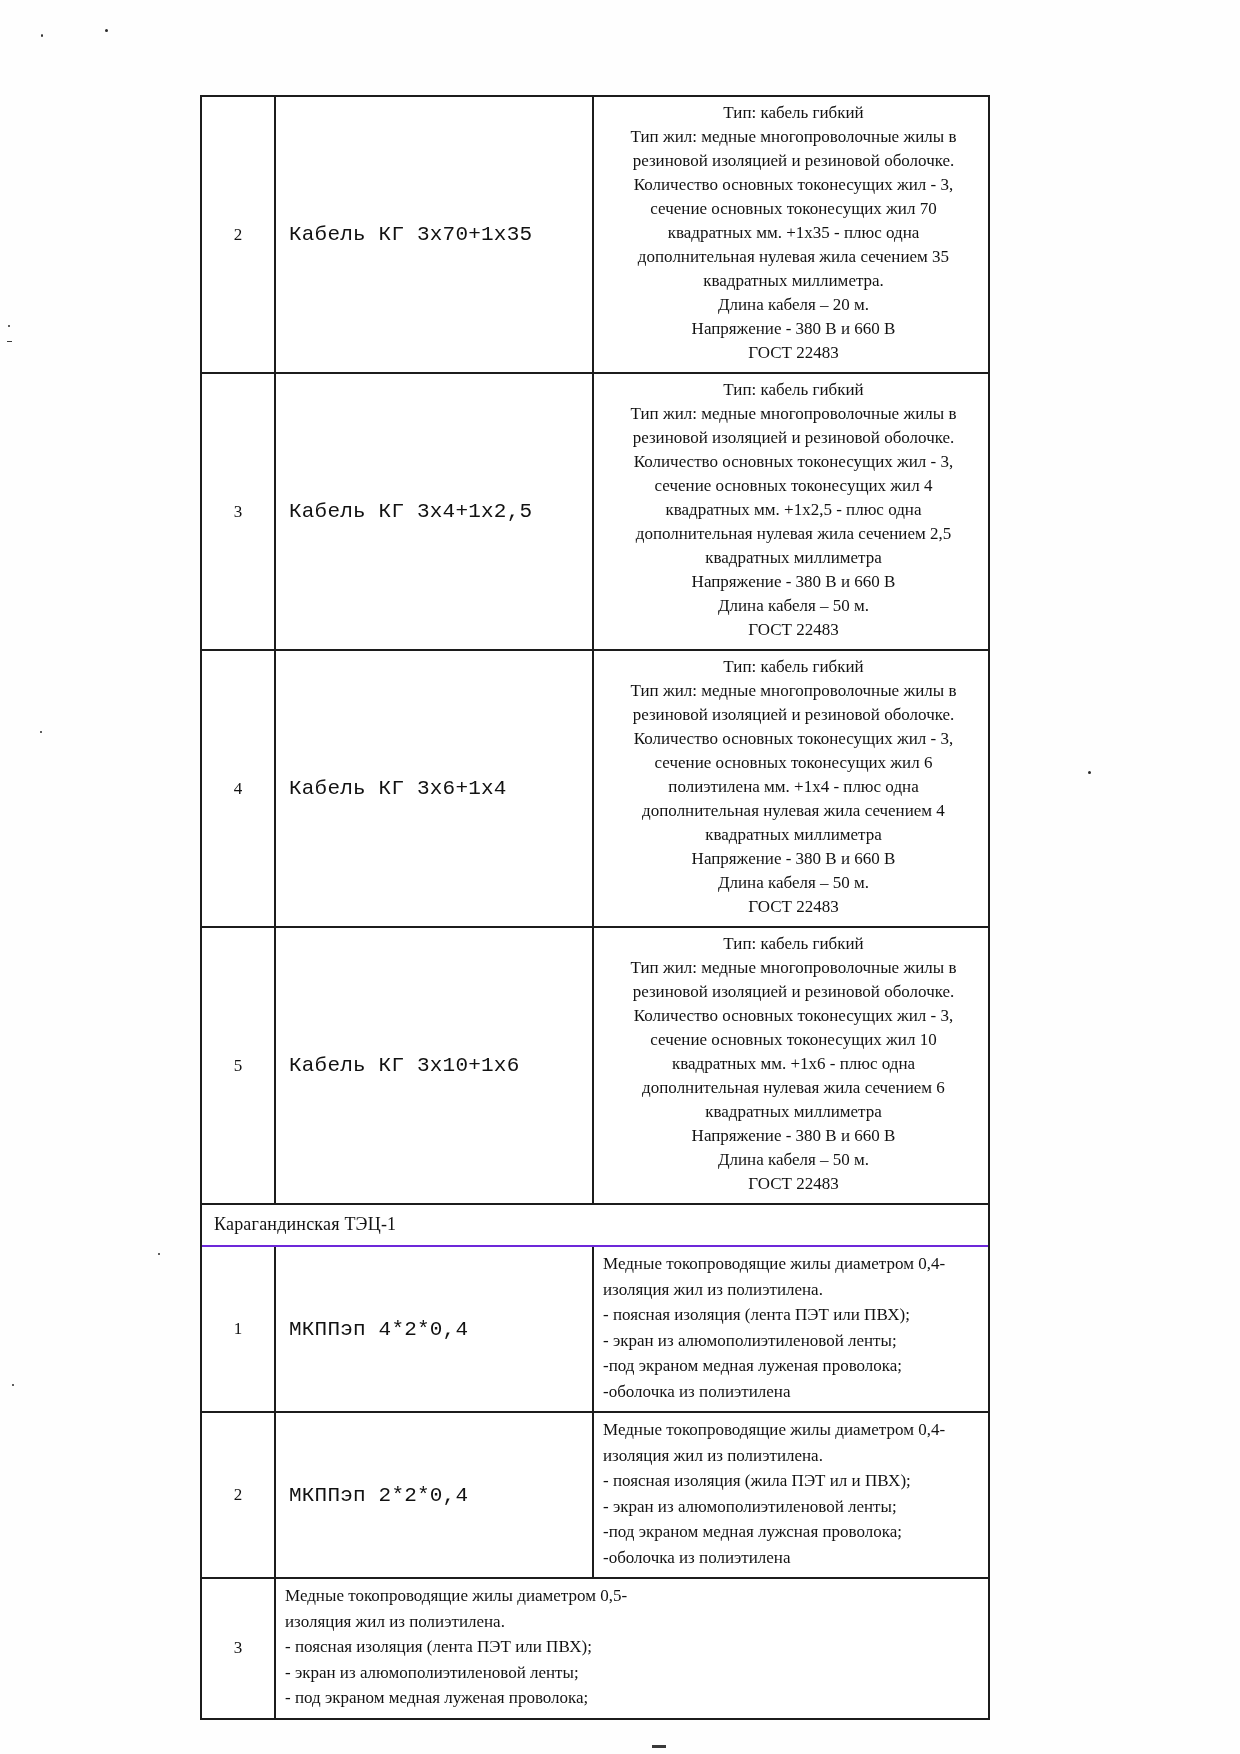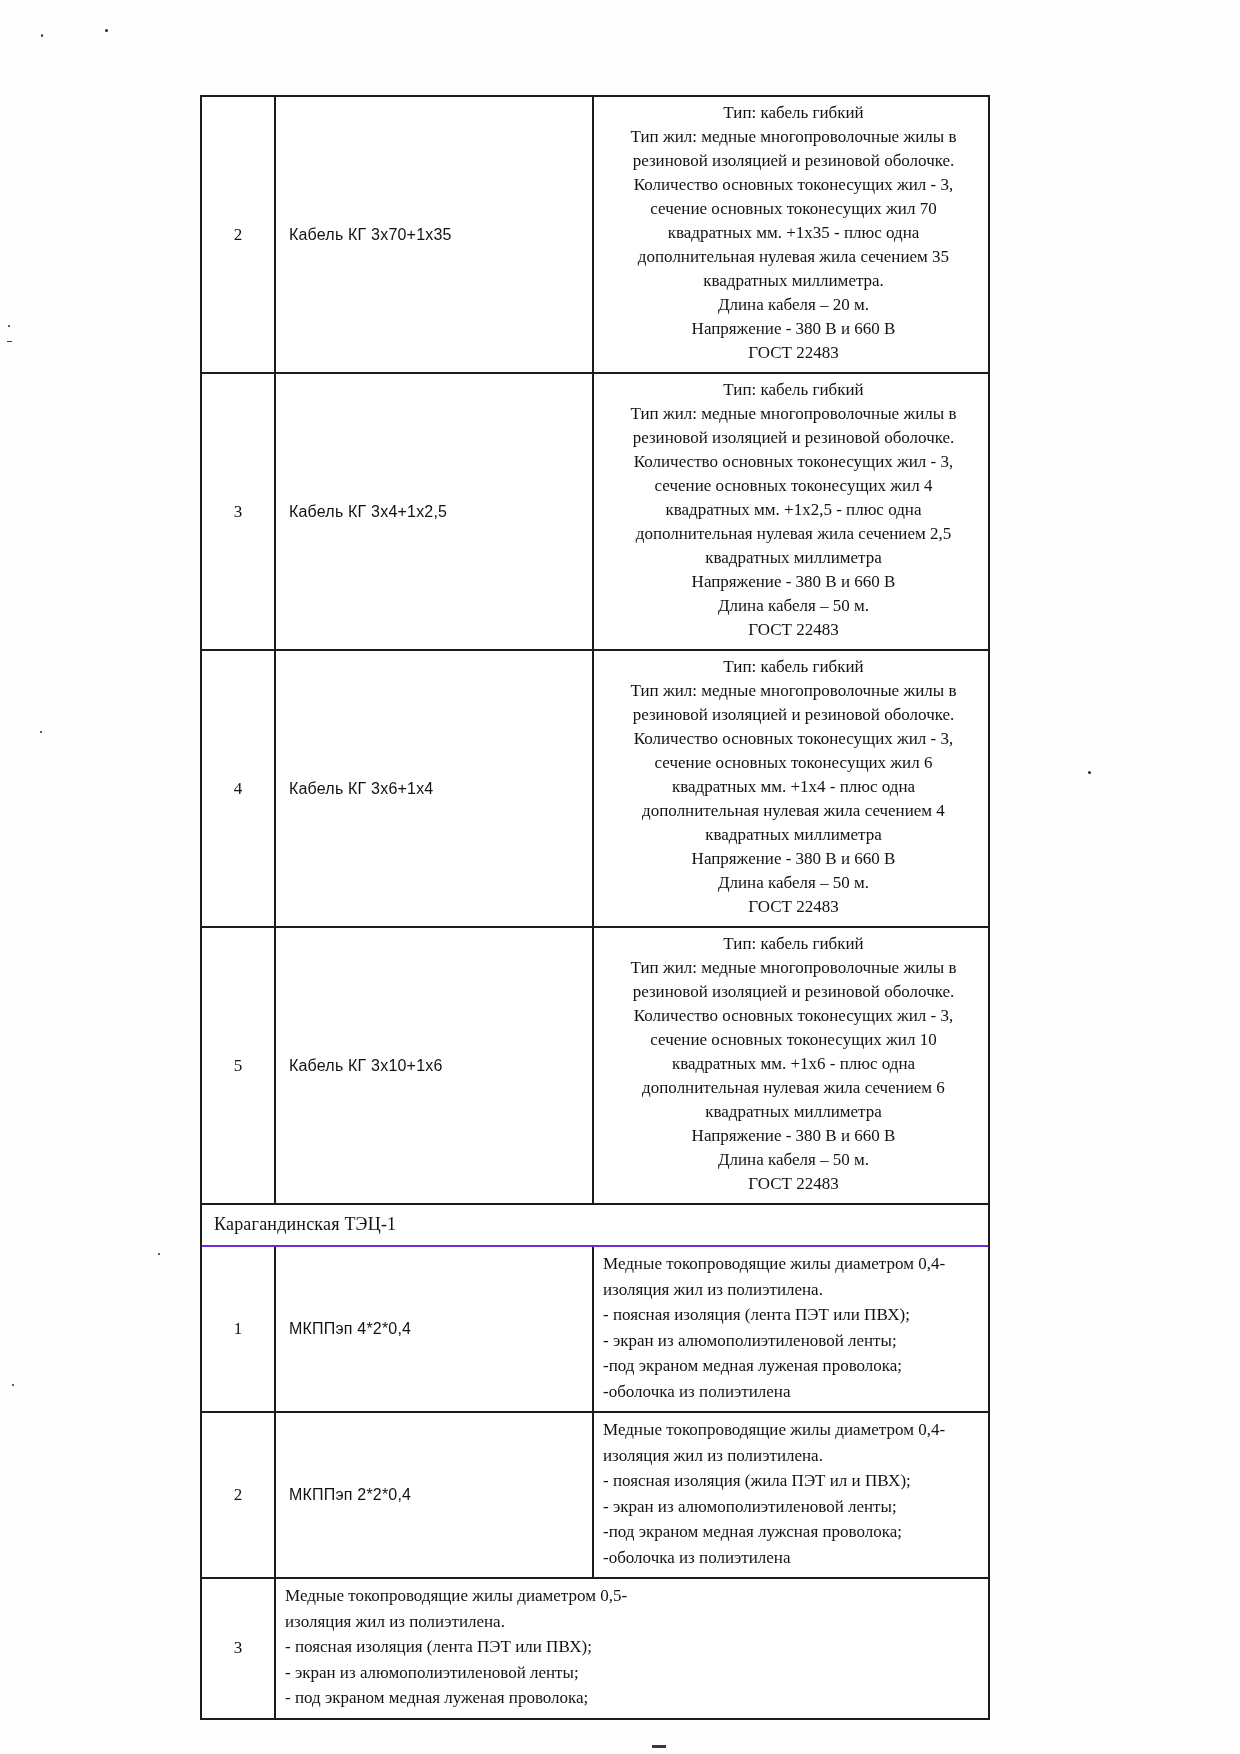--- a/index.html
+++ b/index.html
@@ -41,22 +41,22 @@
     font-size: 17px;
     box-sizing: border-box;
   }
   .cell-name {
     width: 318px;
     min-width: 318px;
     border-right: 2px solid #1c1c1c;
     display: flex;
     align-items: center;
     padding-left: 13px;
-    font-family: Liberation Sans, sans-serif;
-    font-size: 16px;
+    font-family: Liberation Mono, monospace;
+    font-size: 21px;
     letter-spacing: 0.2px;
     box-sizing: border-box;
   }
   .cell-desc {
     flex: 1;
     padding: 4px 4px 7px 9px;
     font-size: 17px;
     box-sizing: border-box;
   }
   .kg .cell-desc .line { line-height: 24px; text-align: center; }
@@ -134,21 +134,21 @@
 
     <div class="row kg">
       <div class="cell-num">4</div>
       <div class="cell-name">Кабель КГ 3х6+1х4</div>
       <div class="cell-desc">
           <div class="line">Тип: кабель гибкий</div>
           <div class="line">Тип жил: медные многопроволочные жилы в</div>
           <div class="line">резиновой изоляцией и резиновой оболочке.</div>
           <div class="line">Количество основных токонесущих жил - 3,</div>
           <div class="line">сечение основных токонесущих жил 6</div>
-          <div class="line">квадратных мм. +1х4 - плюс одна</div>
+          <div class="line">полиэтилена мм. +1х4 - плюс одна</div>
           <div class="line">дополнительная нулевая жила сечением 4</div>
           <div class="line">квадратных миллиметра</div>
           <div class="line">Напряжение - 380 В и 660 В</div>
           <div class="line">Длина кабеля – 50 м.</div>
           <div class="line">ГОСТ 22483</div>
         </div>
     </div>
 
     <div class="row kg">
       <div class="cell-num">5</div>

